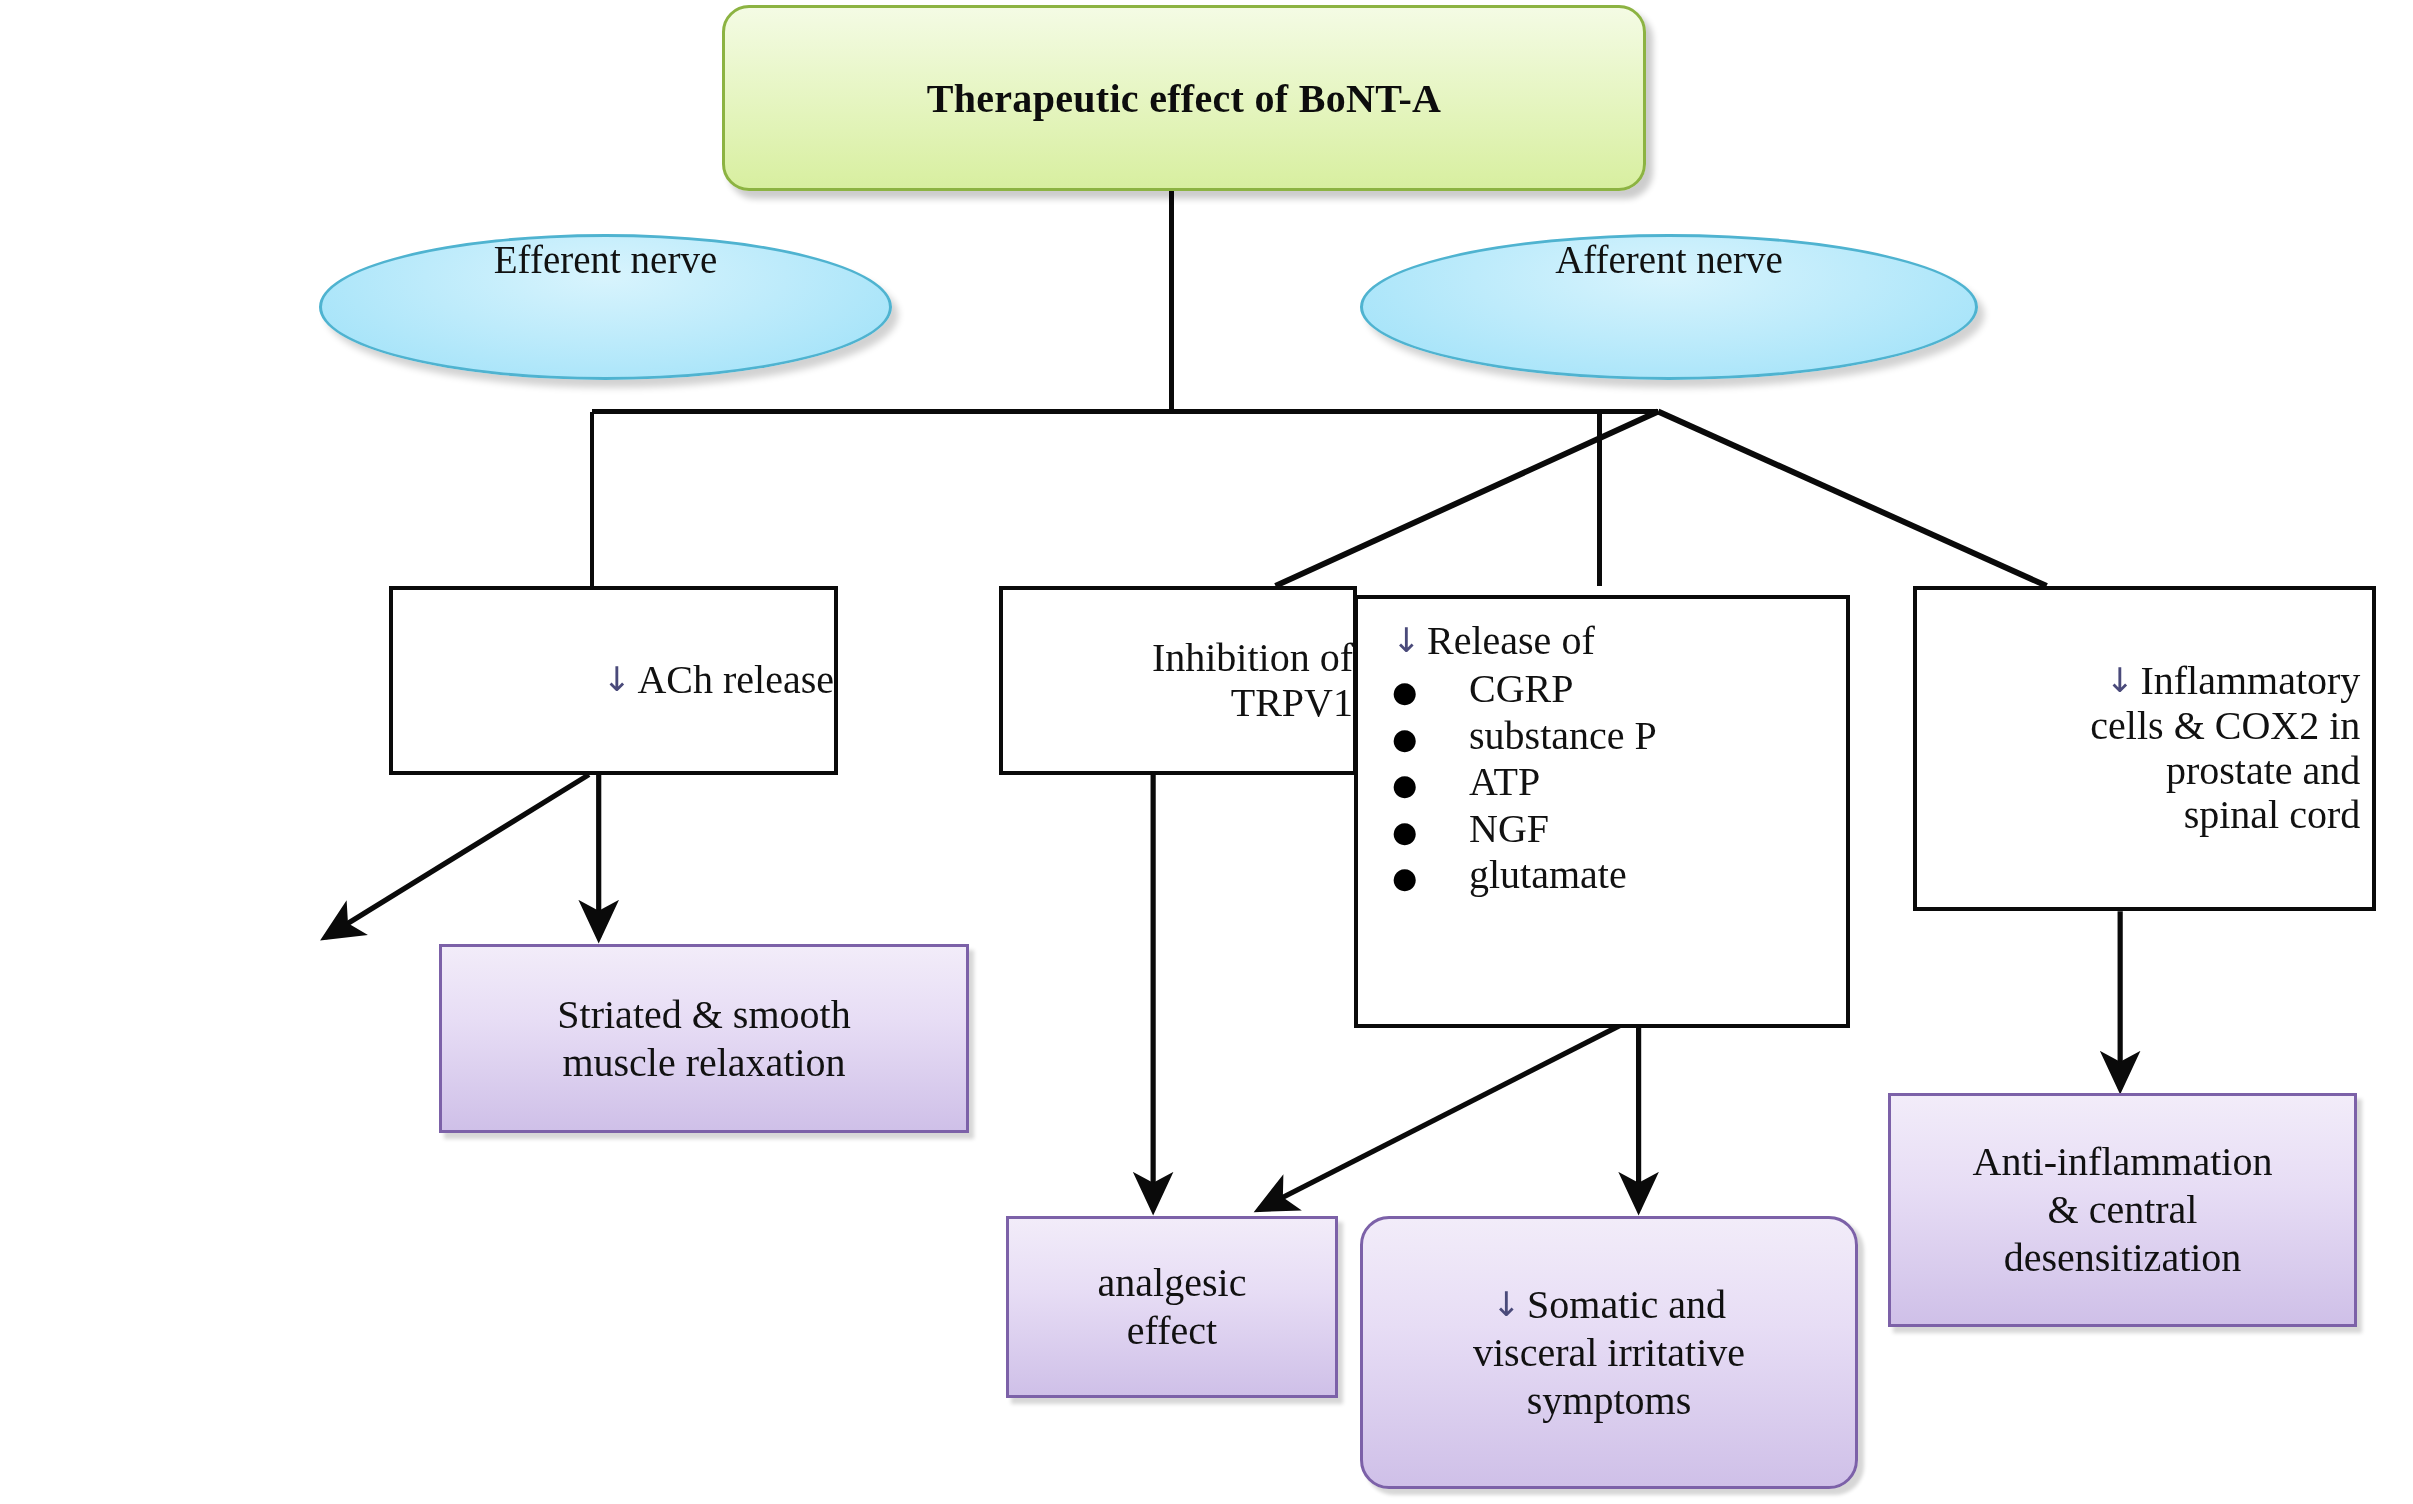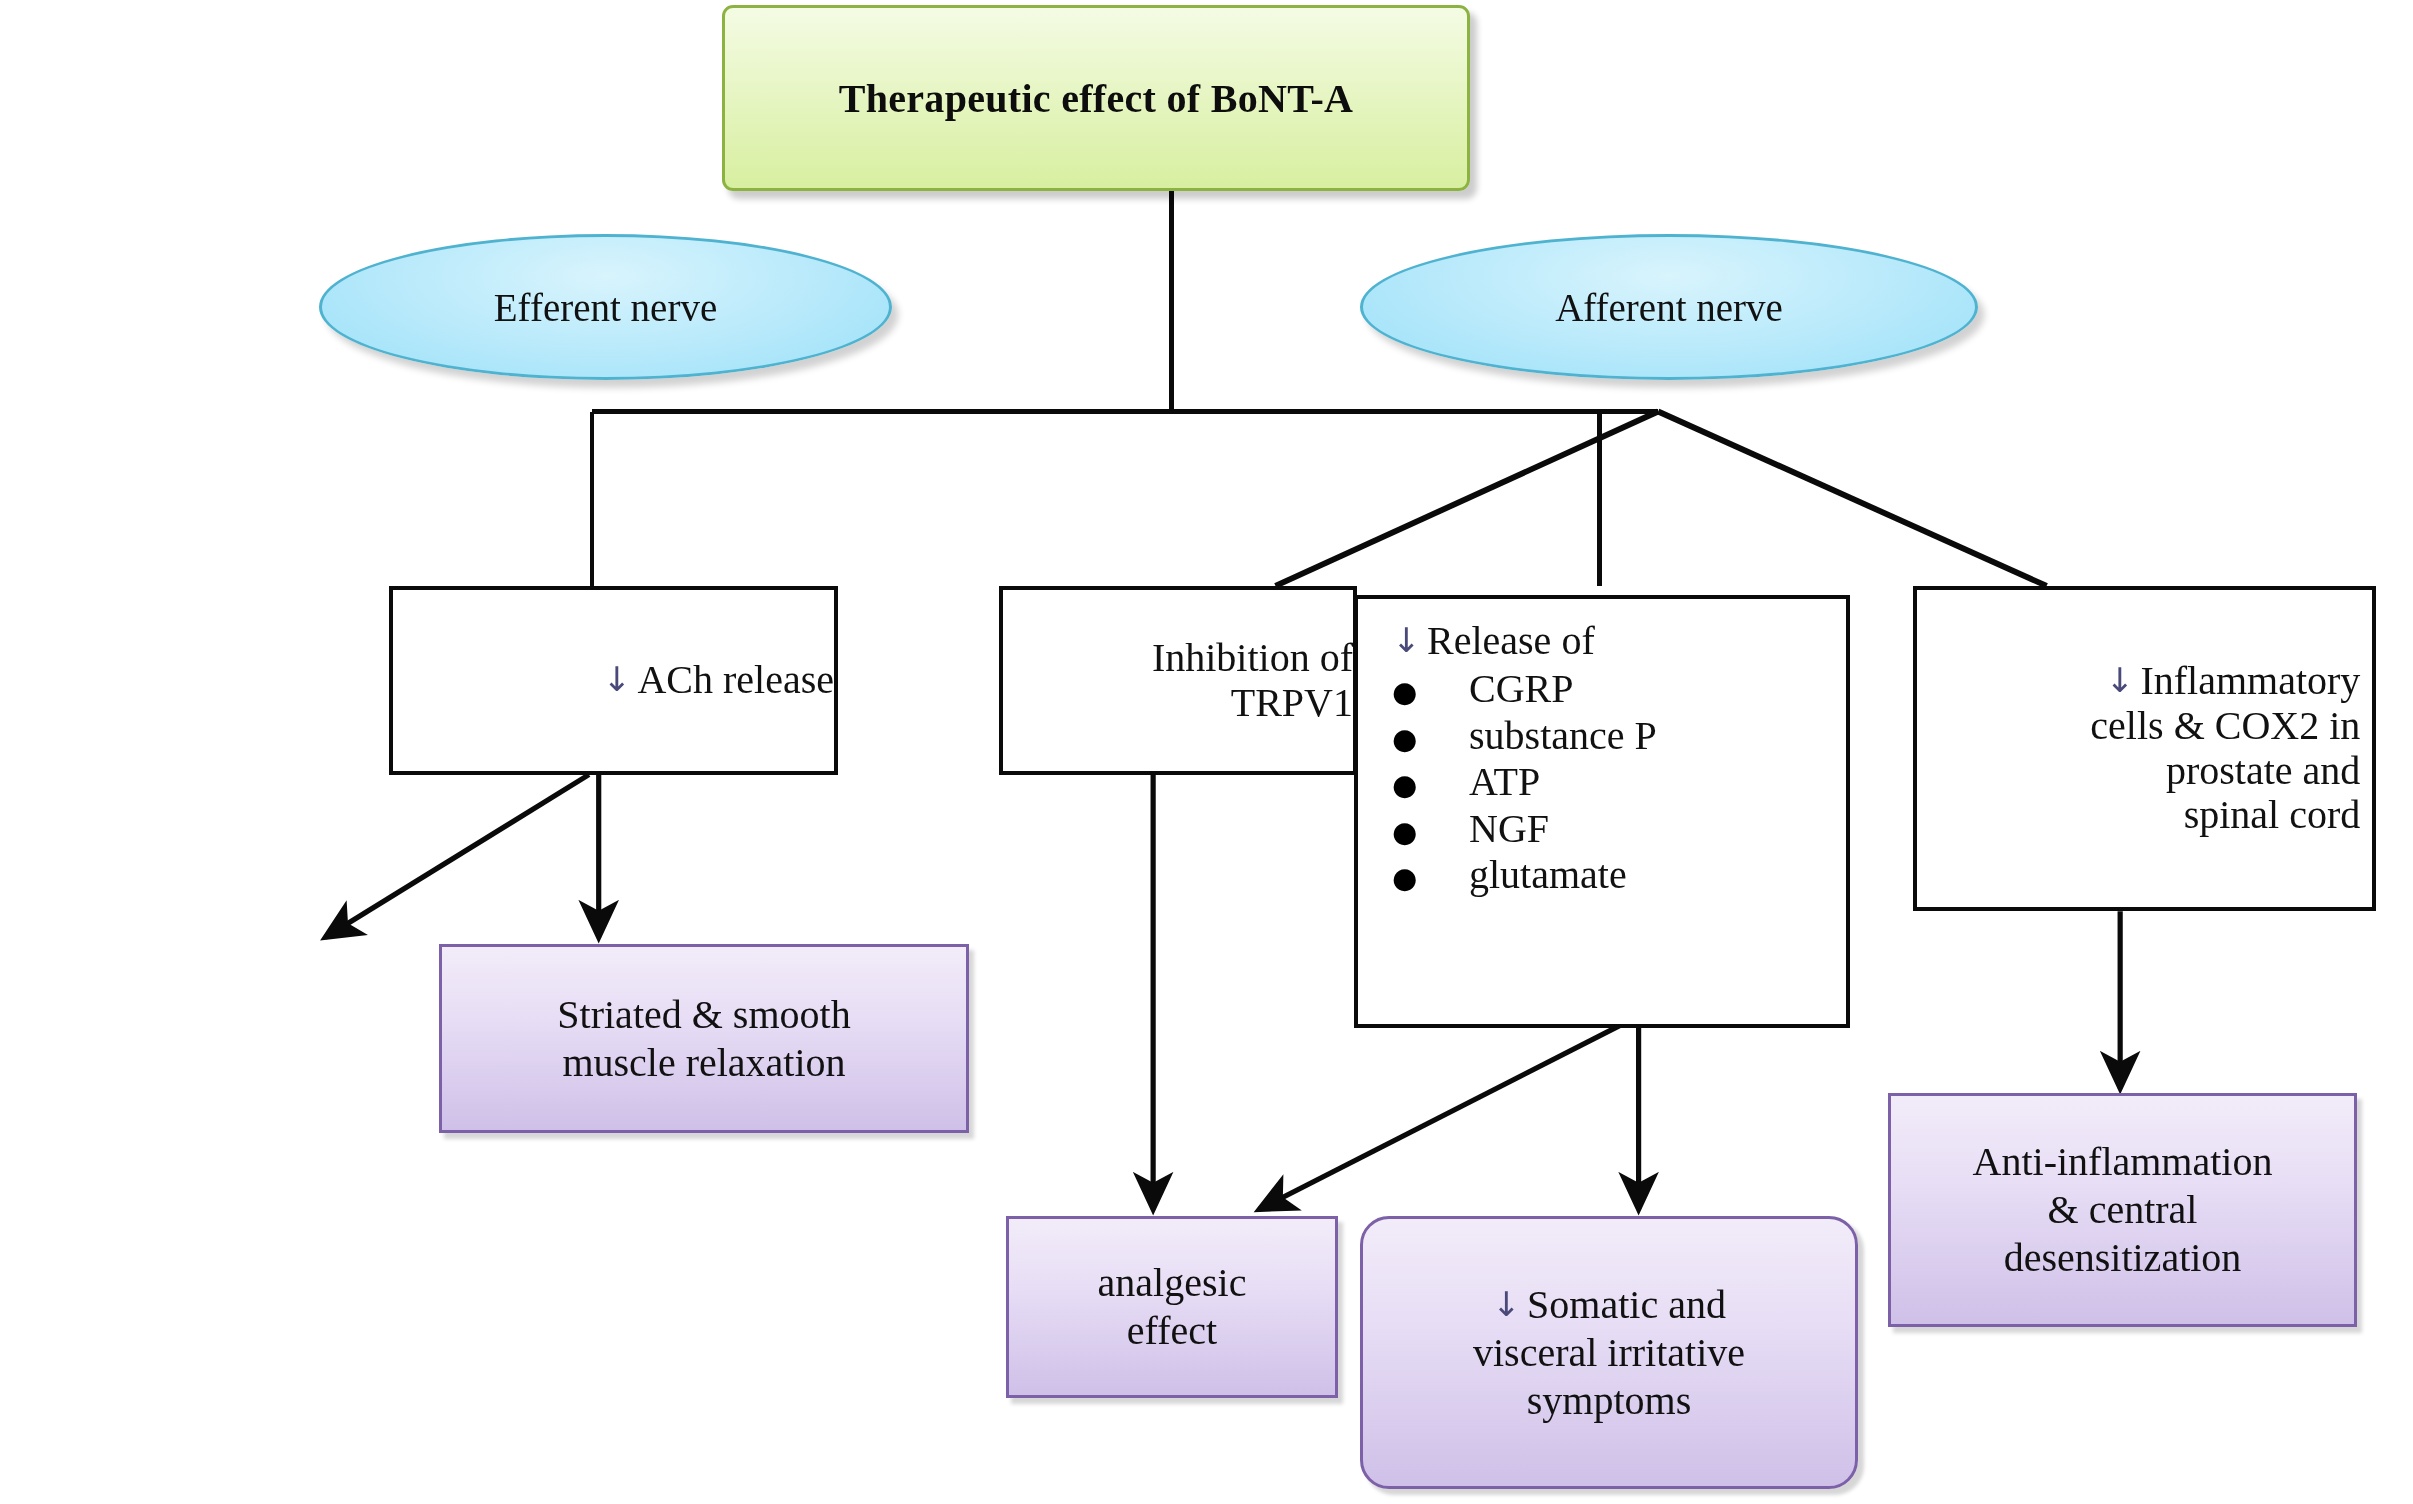--- a/index.html
+++ b/index.html
@@ -1,39 +1,39 @@
 <!DOCTYPE html>
 <html style="font-size:10.4px"><head>
 <meta charset="utf-8">
 <style>
   html,body{margin:0;padding:0;background:#ffffff;}
   body{font-family:"Liberation Serif", serif;}
   #stage{position:relative;width:2413px;height:1505px;background:#fff;overflow:hidden;}
 
   
   .title-box{
-    position:absolute;left:722px;top:5.2px;width:748px;height:186px;
-    border:3.3px solid #8CB342;border-radius:11px;
+    position:absolute;left:722px;top:5.2px;width:924px;height:186px;
+    border:3.3px solid #8CB342;border-radius:27px;
     background:linear-gradient(180deg,#F4FBE4 0%,#EAF7CC 35%,#D8EFA0 100%);
     box-shadow:6.5px 7.8px 6.5px rgba(0,0,0,0.20);
     display:flex;align-items:center;justify-content:center;
     box-sizing:border-box;
   }
   .title-box span{
     font-size:40px;font-weight:bold;color:#0d0d0d;letter-spacing:0.3px;
     font-family:"Liberation Serif", serif;
   }
 
   
   .ellipse{
     position:absolute;border-radius:50%;
     border:3.3px solid #4FB3D0;
     background:radial-gradient(ellipse at 50% 28%, #D8F4FD 0%, #BDEBFB 45%, #9BE0F8 100%);
     box-shadow:6.5px 7.8px 7.8px rgba(0,0,0,0.18);
-    display:flex;align-items:center;justify-content:center;box-sizing:border-box;
+    display:flex;align-items:flex-start;justify-content:center;box-sizing:border-box;
   }
   .ellipse span{font-size:39px;color:#111;font-family:"Liberation Serif", serif;}
 
   #ellipse-efferent{left:319px;top:234px;width:573px;height:146px;}
   #ellipse-afferent{left:1360px;top:234px;width:618px;height:146px;}
 
   
   .wbox{
     position:absolute;background:#ffffff;border:4.6px solid #0a0a0a;
     box-sizing:border-box;display:flex;flex-direction:column;

